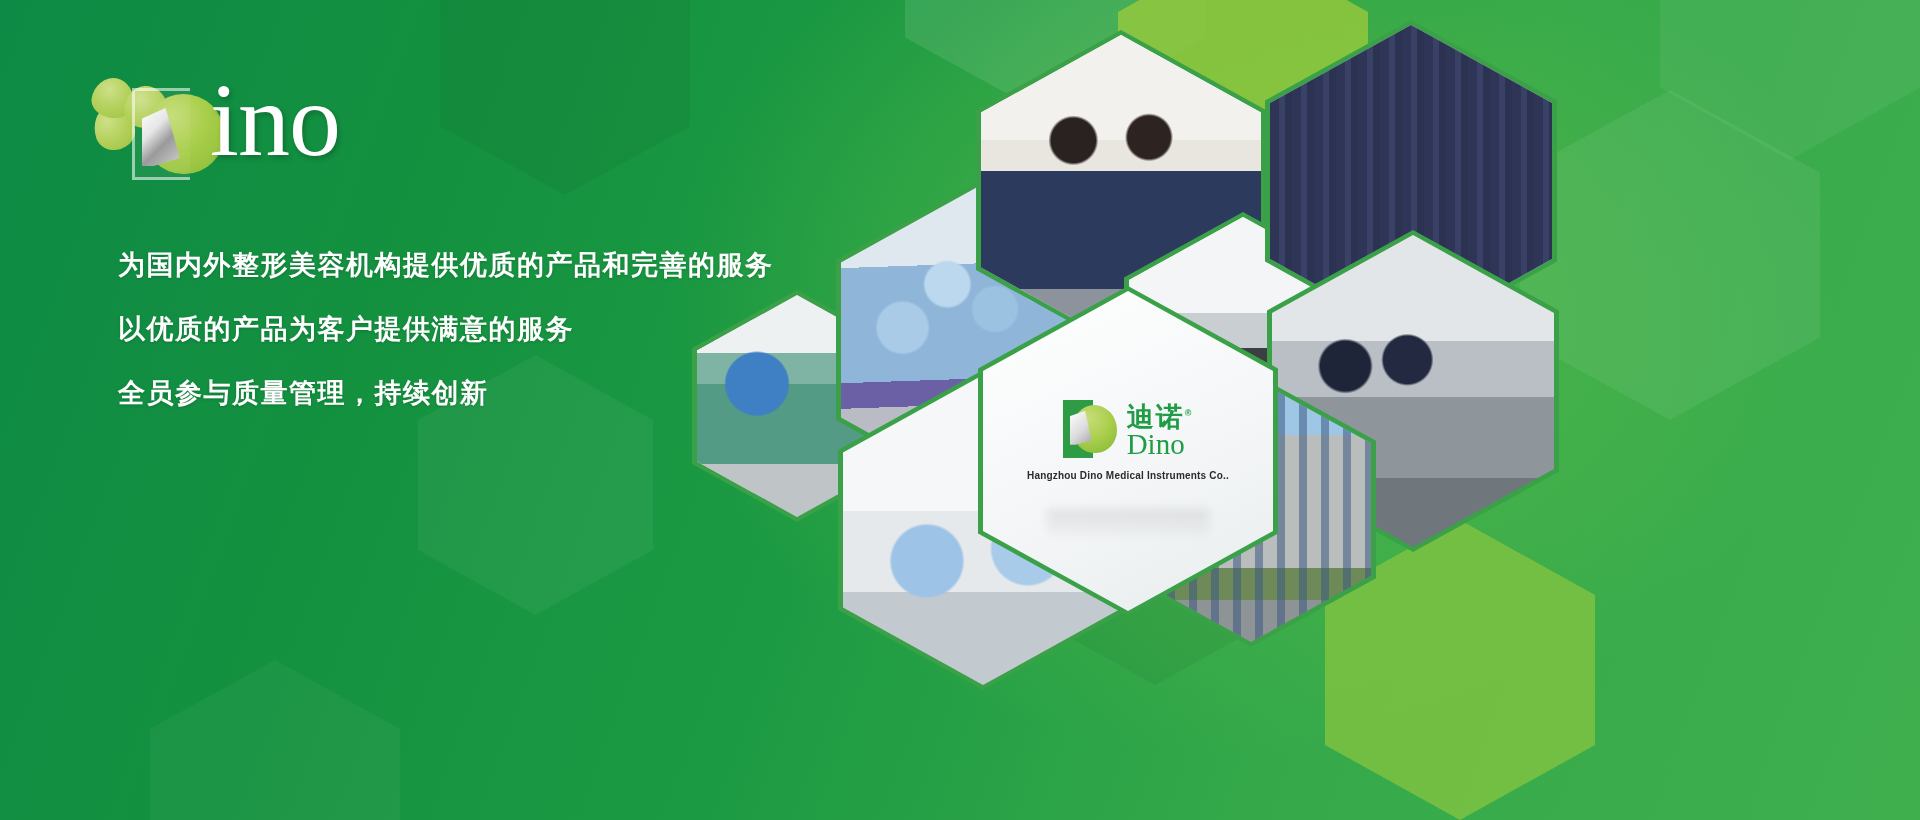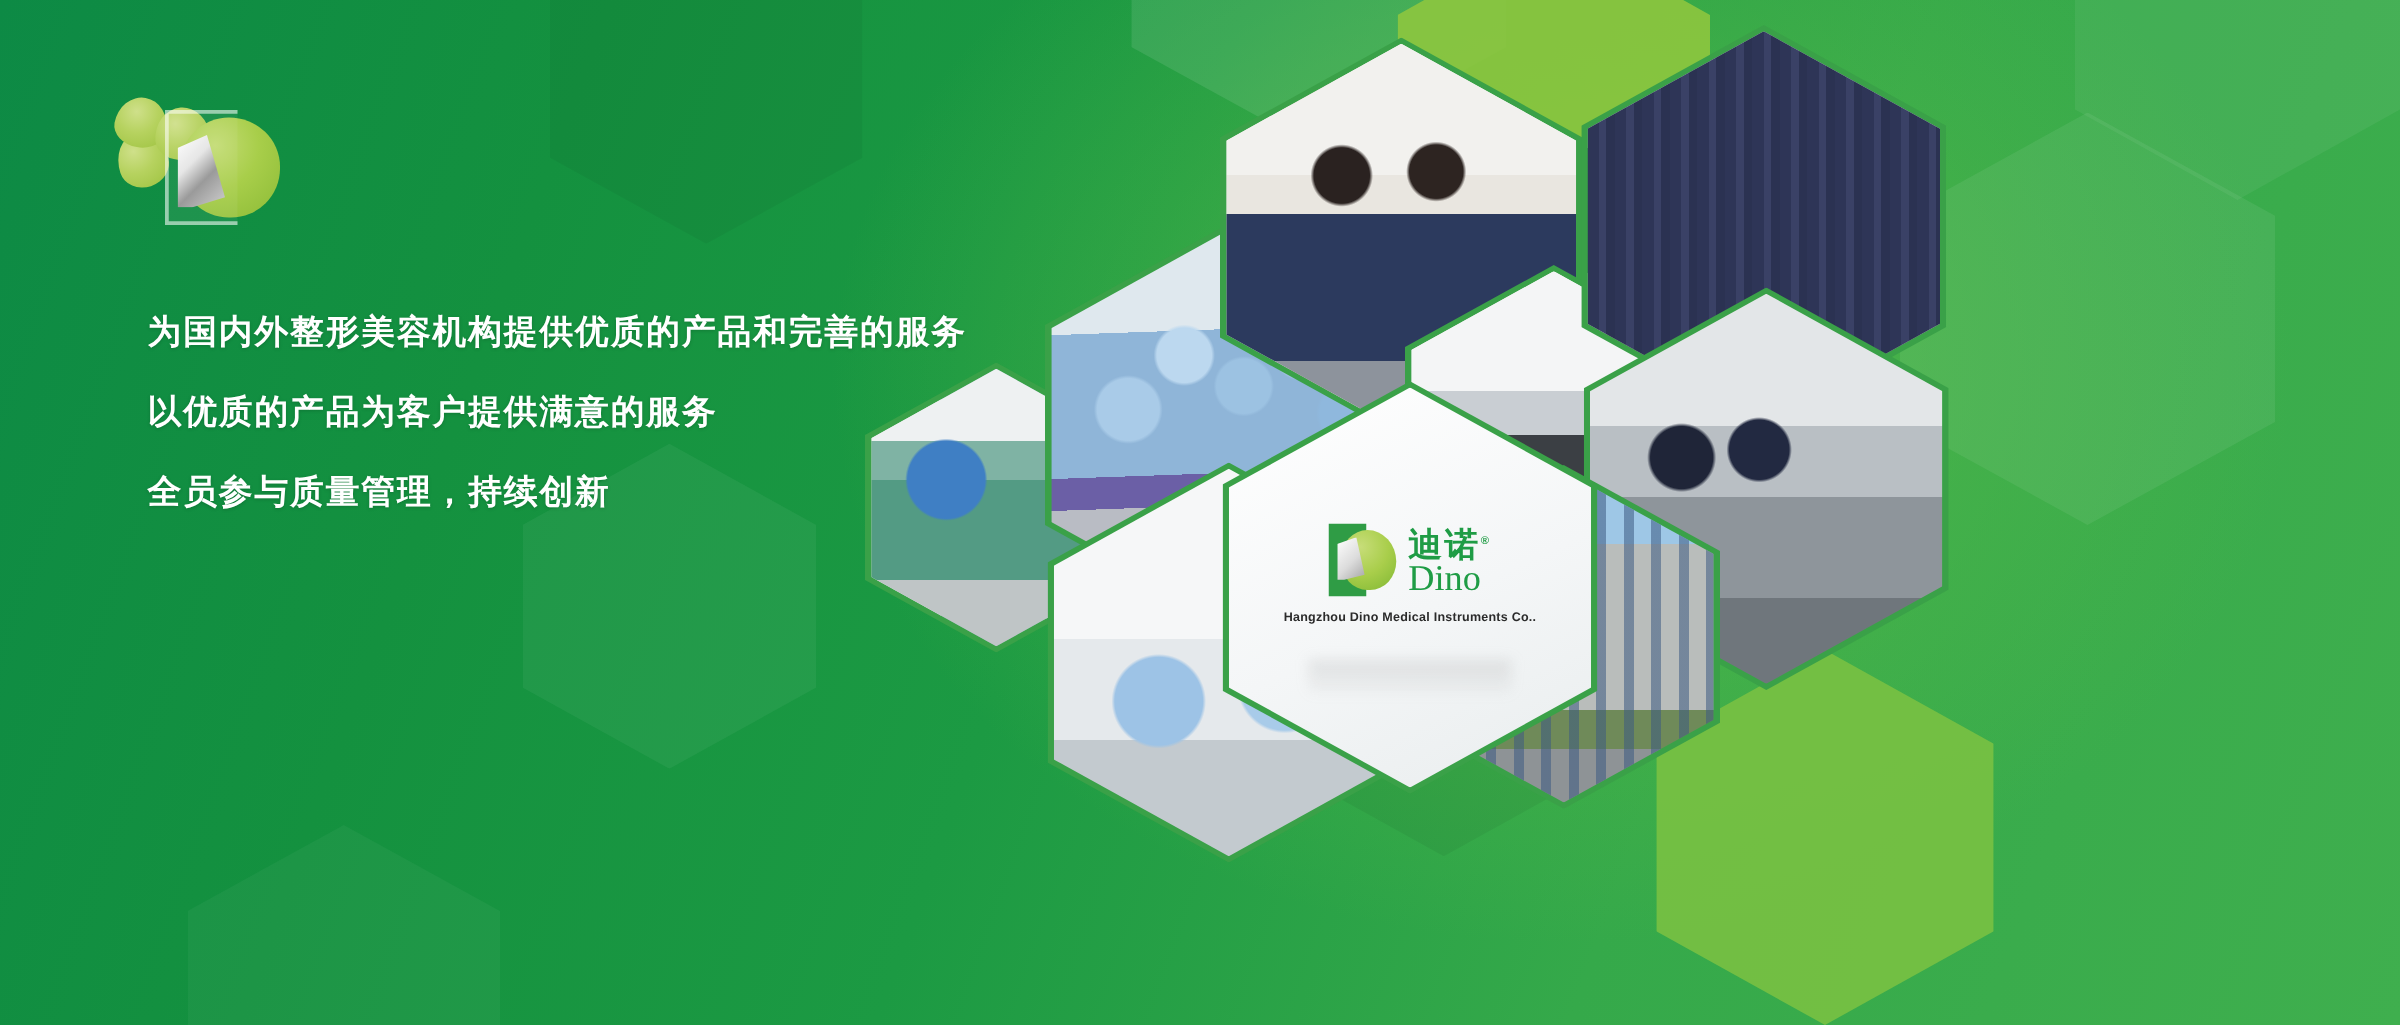--- a/index.html
+++ b/index.html
@@ -126,20 +126,21 @@
       <div class="leaf-cluster">
         <i class="lf1"></i>
           <i class="lf2"></i>
           <i class="lf3"></i>
       </div>
       <div class="dmark">
         <div class="disc"></div>
         <div class="bar"></div>
         <div class="curl"></div>
       </div>
+      <div class="word">ino</div>
     </div>
 
     <div id="slogans">
       <div class="slogan">为国内外整形美容机构提供优质的产品和完善的服务</div>
       <div class="slogan">以优质的产品为客户提供满意的服务</div>
       <div class="slogan">全员参与质量管理，持续创新</div>
     </div>
   </div>
 
   <div id="cluster">
@@ -169,21 +170,21 @@
     </div>
 
     <div class="hx" style="left:607px;top:230px;width:292px;height:322px;background:#3aa148;">
       <div class="inner ph p-machine"></div>
     </div>
 
     <div class="hx" style="left:466px;top:372px;width:250px;height:275px;background:#3aa148;">
       <div class="inner ph p-building"></div>
     </div>
 
-    <div class="hx" id="loghex" style="left:318px;top:305px;width:300px;height:330px;background:#3aa148;">
+    <div class="hx" id="loghex" style="left:318px;top:286px;width:300px;height:330px;background:#3aa148;">
       <div class="inner">
         <div class="lg">
           <div class="lgrow">
             <div class="lgmark">
               <div class="g"></div>
                 <div class="d"></div>
                 <div class="c"></div>
             </div>
             <div class="lgtext">
               <div class="cn"><span>迪诺</span><sup>®</sup></div>

